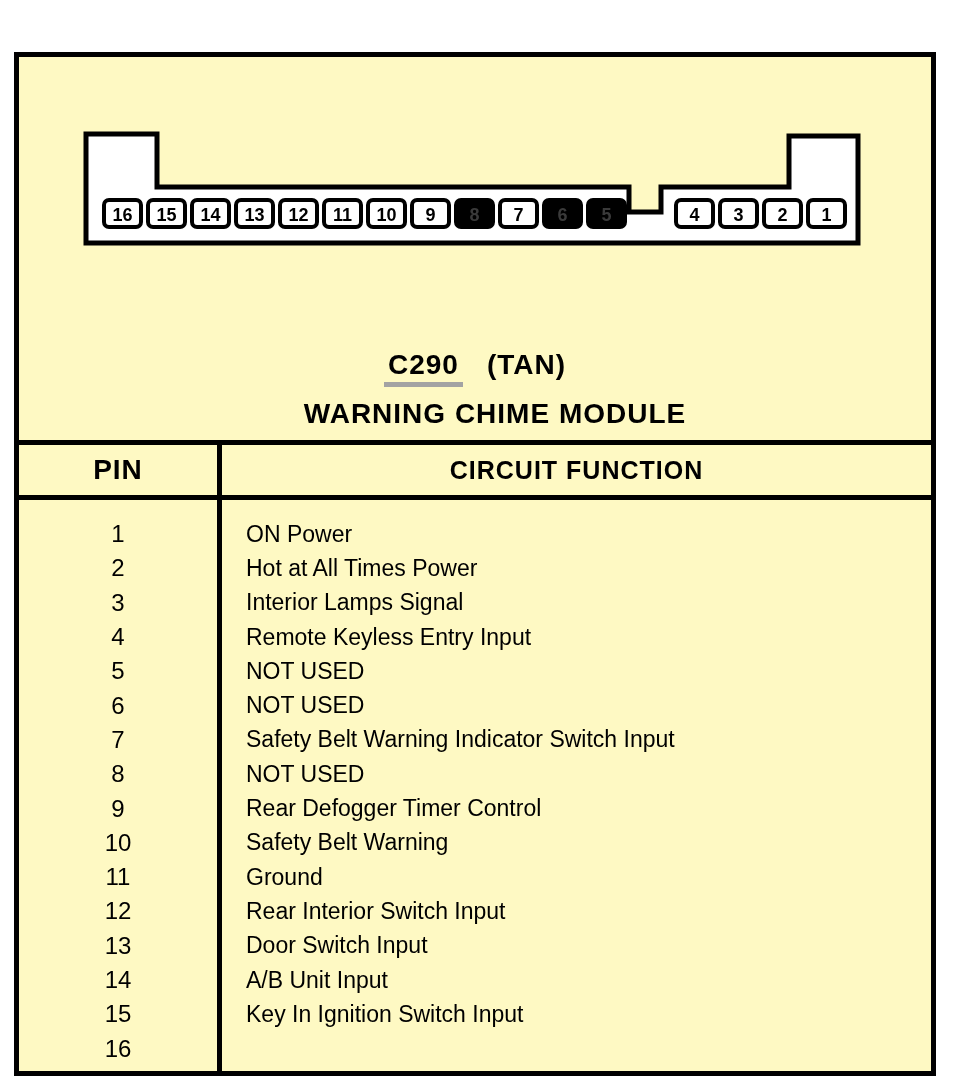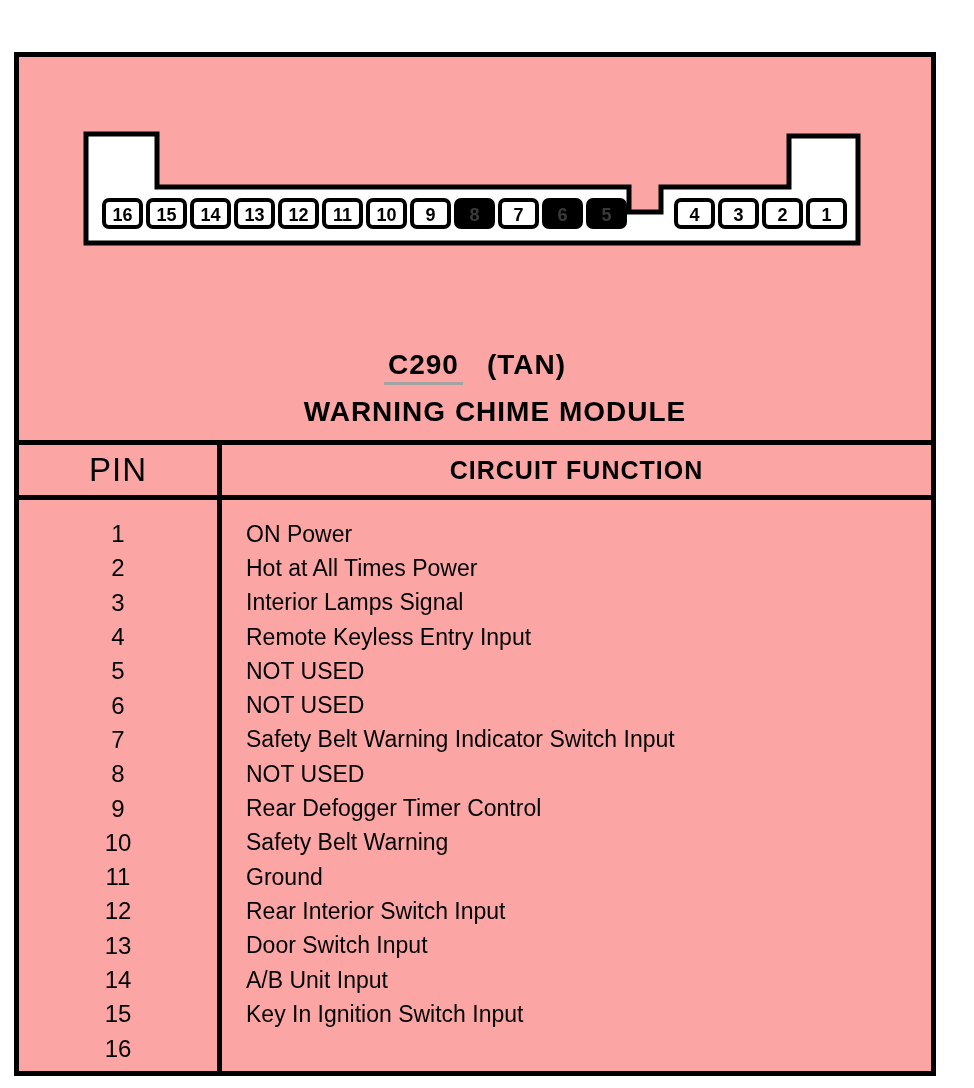--- a/index.html
+++ b/index.html
@@ -17,21 +17,21 @@
     overflow: hidden;
   }
   .frame {
     position: absolute;
     left: 14px;
     top: 52px;
     width: 922px;
     height: 1024px;
     border: 5px solid #000;
     box-sizing: border-box;
-    background: #fca5a5;
+    background: #fef9c3;
   }
   .connector-svg {
     position: absolute;
     left: 60px;
     top: 70px;
   }
   .titles {
     position: absolute;
     top: 294px;
     left: 0;
@@ -39,21 +39,21 @@
     text-align: center;
     line-height: 1;
   }
   .title-line1 {
     font-size: 28px;
     font-weight: bold;
     letter-spacing: 1px;
   }
   .code-underline {
     display: inline-block;
-    border-bottom: 3px solid #a3a3a3;
+    border-bottom: 5px solid #a3a3a3;
     padding: 0 4px 3px 4px;
     margin-right: 24px;
   }
   .title-line2 {
     font-size: 28px;
     font-weight: bold;
     letter-spacing: 1px;
     margin-top: 13px;
     padding-left: 40px;
   }
@@ -74,22 +74,22 @@
     border-bottom: 5px solid #000;
     flex: none;
   }
   .th-pin {
     width: 198px;
     border-right: 5px solid #000;
     box-sizing: content-box;
     display: flex;
     align-items: center;
     justify-content: center;
-    font-size: 33px;
-    font-weight: normal;
+    font-size: 28px;
+    font-weight: bold;
     letter-spacing: 1px;
   }
   .th-fn {
     flex: 1;
     display: flex;
     align-items: center;
     justify-content: center;
     font-size: 25px;
     font-weight: bold;
     letter-spacing: 1px;

